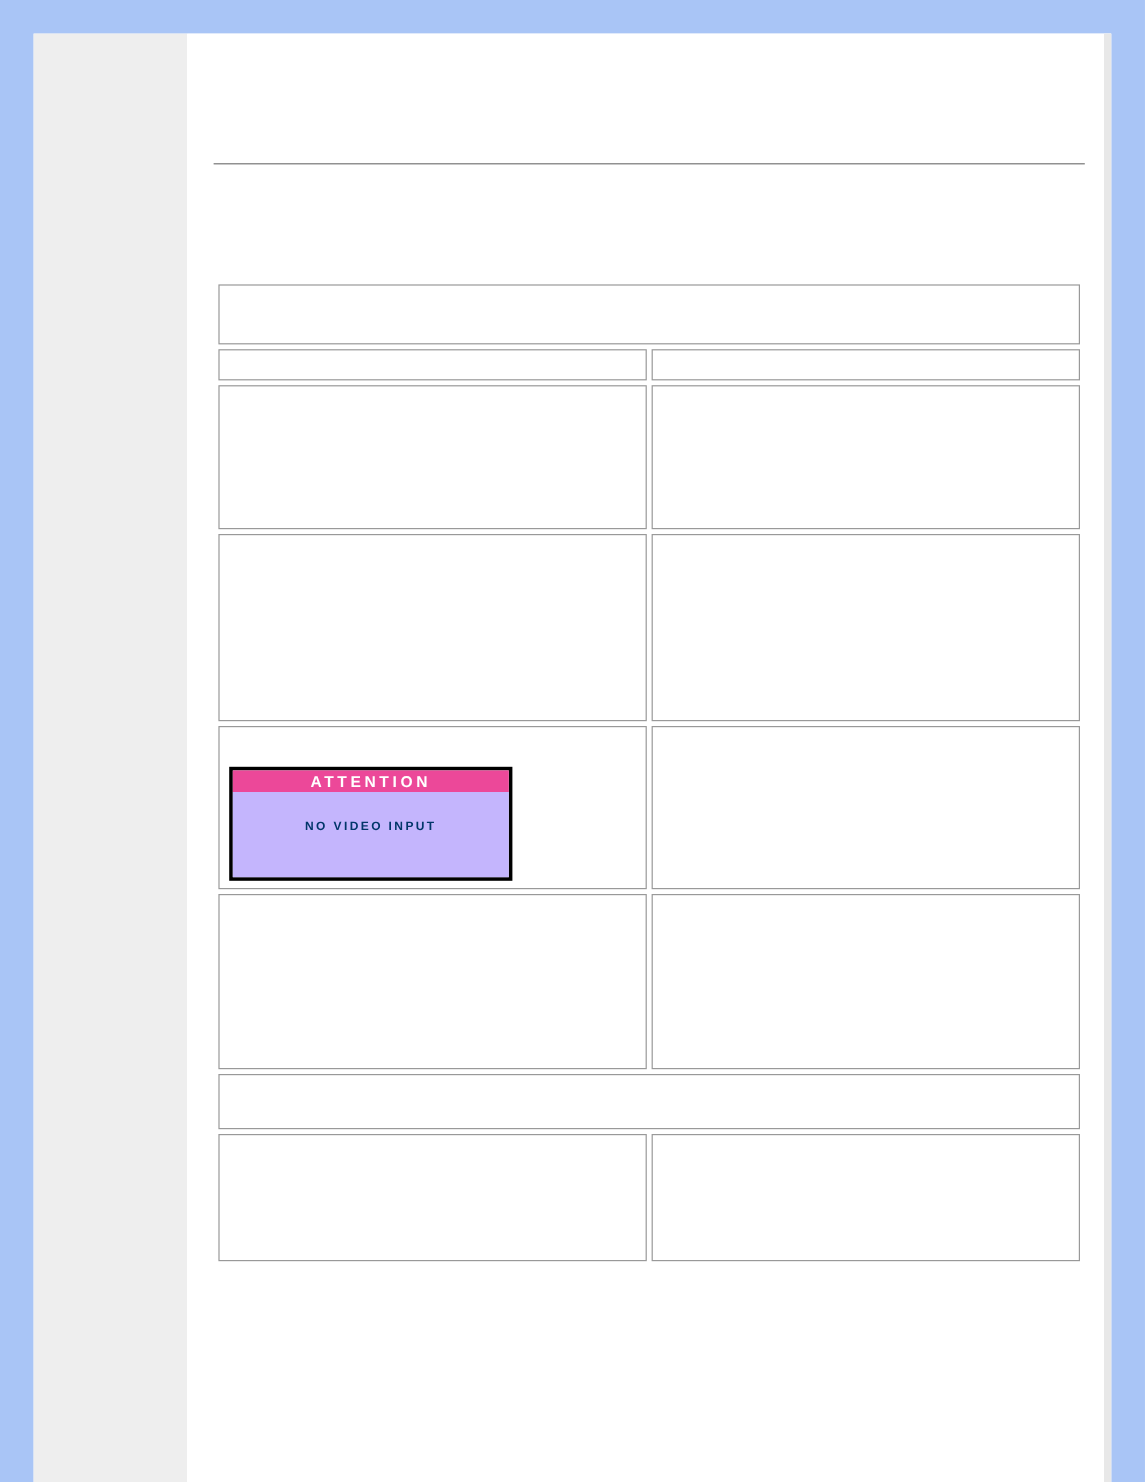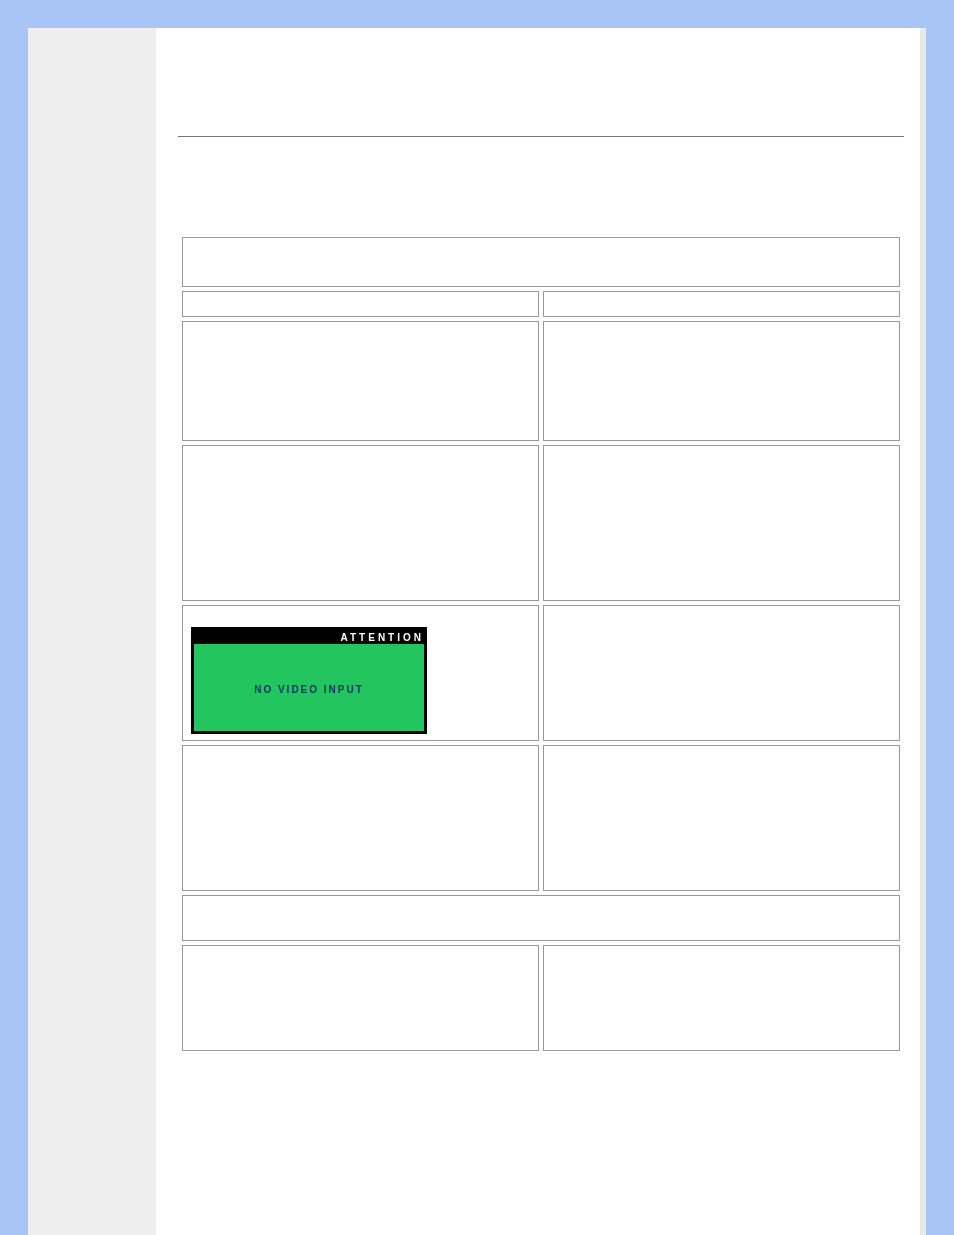--- a/index.html
+++ b/index.html
@@ -73,36 +73,36 @@
   td.full-sm { height: 46px; }
   td.cell-sm { height: 106px; }
   .noinput-box {
     position: absolute;
     left: 8px;
     bottom: 6px;
     width: 236px;
     border: 3px solid #000;
   }
   .noinput-red {
-    background: #000000;
+    background: #ec4899;
     color: #fff;
-    text-align: right;
-    font-size: 10px;
+    text-align: center;
+    font-size: 13px;
     font-weight: bold;
     letter-spacing: 3px;
     padding: 2px 0 1px 0;
   }
   .noinput-blue {
-    background: #22c55e;
+    background: #c4b5fd;
     color: #02366a;
     text-align: center;
     font-size: 10px;
     font-weight: bold;
     letter-spacing: 2px;
-    padding: 40px 0 36px 0;
+    padding: 24px 0 36px 0;
   }
 </style>
 </head>
 <body>
 
 <div class="outer-frame">
   <div class="inner-page">
     <div class="sidebar"></div>
     <div class="content">
 

